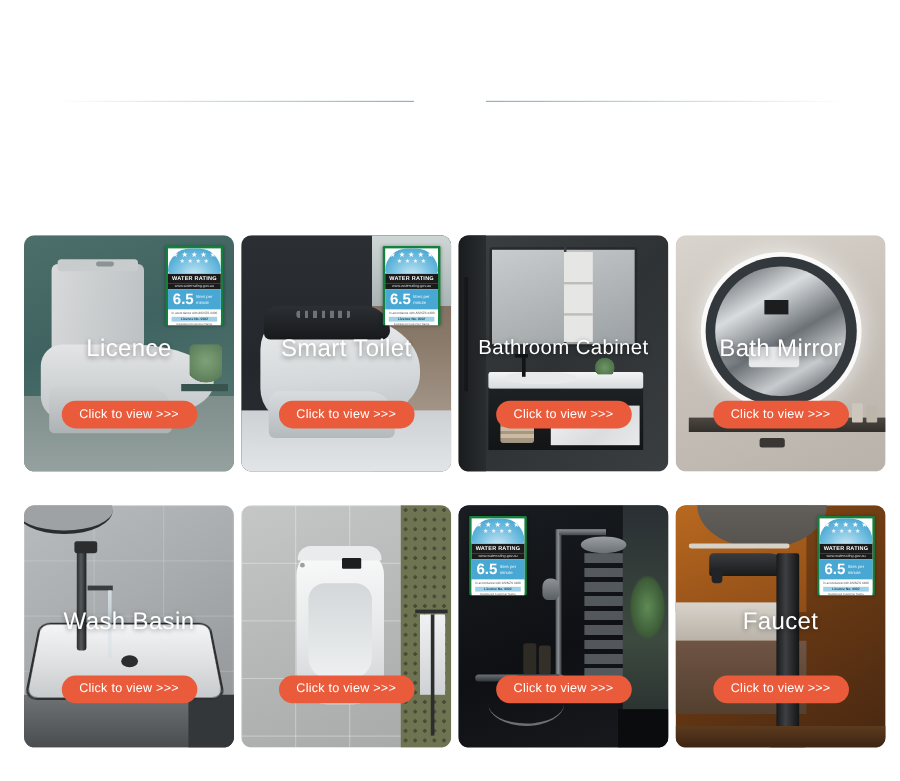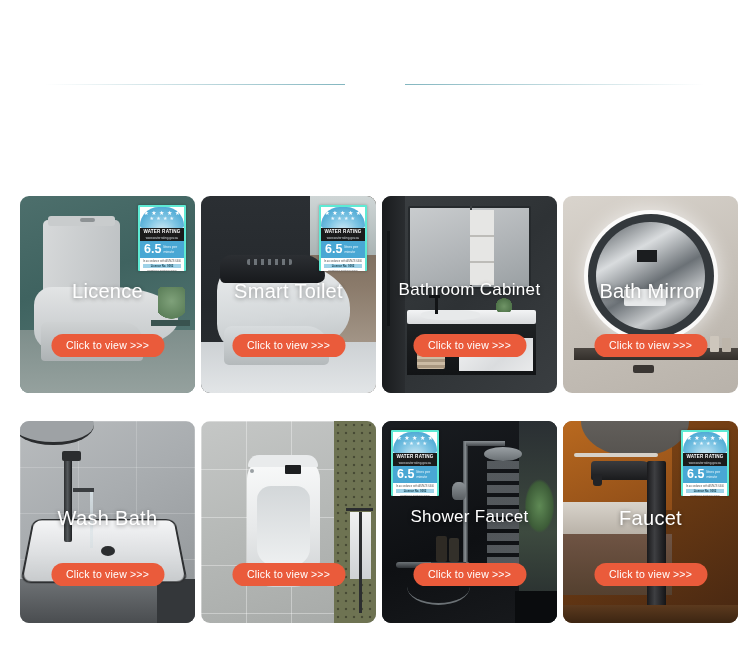--- a/index.html
+++ b/index.html
@@ -94,21 +94,21 @@
     white-space: nowrap;
     cursor: pointer;
     font-family: "Liberation Sans", sans-serif;
   }
   .card.row2 .cta { top: 142px; }
 
   
   .badge {
     position: absolute;
     width: 48px; height: 66px;
-    background: #5eead4;
+    background: #15803d;
     padding: 2px;
     border-radius: 1px;
     box-shadow: 0 0 3px rgba(0,0,0,.3);
     overflow: hidden;
   }
   .badge.tr { top: 9px; right: 9px; }
   .badge.tl { top: 9px; left: 9px; }
   .badge-inner { position: relative; width: 100%; height: 100%; background:#fff; }
   .badge-top {
     position: relative;
@@ -479,21 +479,21 @@
           <span class="bowlmir"></span>
           <span class="counter"></span>
           <span class="dark"></span>
         <span class="basin"></span>
           <span class="drain"></span>
         <span class="fstem"></span>
           <span class="fhead"></span>
           <span class="fspout"></span>
           <span class="water"></span>
       </div>
-      <div class="card-label">Wash Bath</div>
+      <div class="card-label">Wash Basin</div>
       <button class="cta">Click to view  &gt;&gt;&gt;</button>
     </div>
 
     <div class="card row2">
       <div class="scene s-urinal">
         <span class="tiles"></span>
           <span class="panel"></span>
         <span class="body"></span>
           <span class="top"></span>
           <span class="inner"></span>
@@ -539,21 +539,20 @@
             </span>
           </div>
           <div class="badge-foot">
             <div class="l1">In accordance with AS/NZS 6400</div>
             <div class="lic">Licence No. 0002</div>
             <div class="l2">Registered Customer Name</div>
 
           </div>
         </div>
       </div>
-      <div class="card-label sm">Shower Faucet</div>
       <button class="cta">Click to view  &gt;&gt;&gt;</button>
     </div>
 
     <div class="card row2">
       <div class="scene s-faucet">
         <span class="lightw"></span>
           <span class="mirror"></span>
           <span class="mline"></span>
         <span class="ledge"></span>
           <span class="ledge2"></span>

